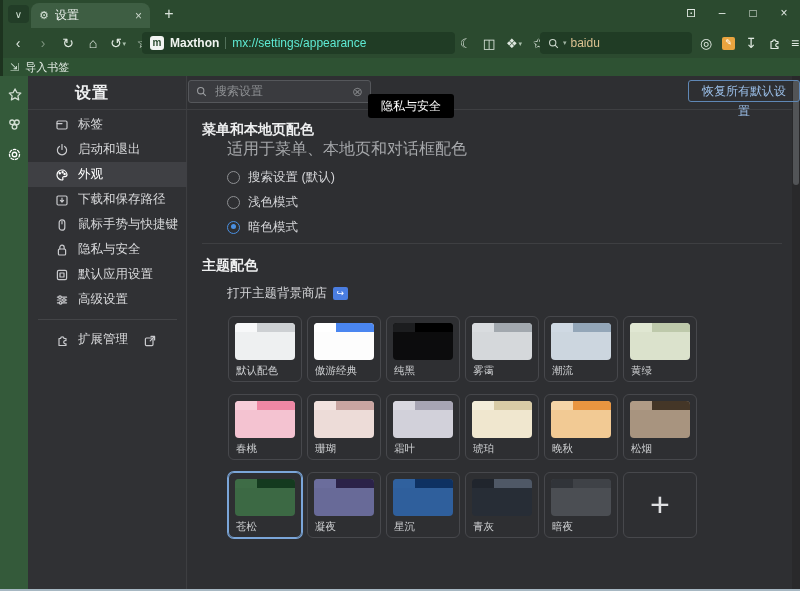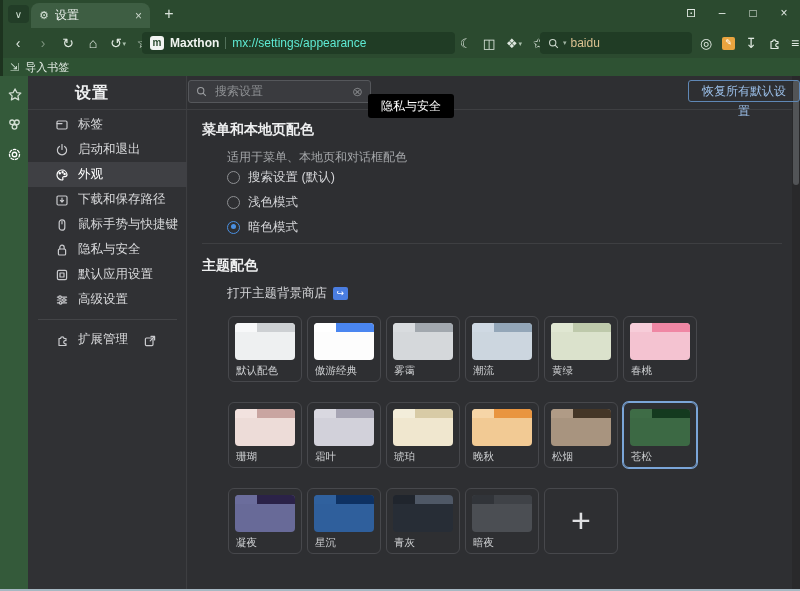--- a/index.html
+++ b/index.html
@@ -71,30 +71,30 @@
   
   .nav-list{position:absolute;left:28px;top:112px;width:159px;z-index:2;}
   .nav-item{height:25px;display:flex;align-items:center;gap:9px;padding-left:27px;font-size:12.5px;color:#d8d9db;}
   .nav-item svg{width:14px;height:14px;color:#c9cacd;flex:none;display:block;}
   .nav-item.selected{background:#3f4044;color:#ffffff;}
   .nav-item.selected svg{color:#fff;}
   .nav-divider{height:1px;background:#434447;margin:7px 10px;}
   .ext-link{width:12px;height:12px;margin-left:6px;color:#c9cacd;}
   
   .sec-title{position:absolute;left:14px;font-size:14px;font-weight:bold;color:#edeeef;}
-  .sec-desc{position:absolute;left:39px;top:73px;font-size:12px;color:#a5a7aa;}
+  .sec-desc{position:absolute;left:39px;top:63px;font-size:16px;color:#a5a7aa;}
   .radio-row{position:absolute;left:39px;display:flex;align-items:center;gap:8px;font-size:12.5px;color:#d4d5d8;height:16px;}
   .radio{width:13px;height:13px;border:1.5px solid #8e9093;border-radius:50%;box-sizing:border-box;position:relative;flex:none;}
   .radio.on{border-color:#4a90e2;}
   .radio.on::after{content:"";position:absolute;left:2.5px;top:2.5px;width:5px;height:5px;border-radius:50%;background:#4a90e2;}
   .c-divider{position:absolute;left:14px;top:167px;width:580px;height:1px;background:#3e3f42;}
   .store-row{position:absolute;left:39px;top:209px;display:flex;align-items:center;gap:6px;font-size:12.5px;color:#d4d5d8;}
   .store-badge{width:15px;height:13px;background:#4a7de0;border-radius:2px;display:flex;align-items:center;
     justify-content:center;color:#fff;font-size:9px;line-height:1;}
-  .theme-grid{position:absolute;left:40px;top:240px;display:grid;grid-template-columns:repeat(6,74px);gap:20px 5px;}
+  .theme-grid{position:absolute;left:40px;top:240px;display:grid;grid-template-columns:repeat(6,74px);gap:12px 5px;}
   .theme-card{width:74px;height:66px;border:1px solid #47484c;border-radius:6px;box-sizing:border-box;position:relative;}
   .theme-card.selected{border-color:#7ba6d9;box-shadow:0 0 0 1px #7ba6d9;}
   .swatch{position:absolute;left:6px;right:6px;top:6px;height:37px;border-radius:4px;overflow:hidden;}
   .sw-tab{position:absolute;left:0;top:0;width:22px;height:9px;}
   .sw-bar{position:absolute;left:22px;right:0;top:0;height:9px;}
   .theme-name{position:absolute;left:7px;top:47px;font-size:10.5px;color:#cdcfd1;white-space:nowrap;}
   .add-card{display:flex;align-items:center;justify-content:center;}
   .add-plus{font-size:34px;font-weight:100;color:#dfe0e2;line-height:1;margin-top:-2px;}
   
   .scrollbar{position:absolute;right:0;top:76px;width:8px;bottom:0;background:#29292b;}
@@ -225,20 +225,27 @@
           <span class="theme-name">默认配色</span>
         </div>
         <div class="theme-card">
           <div class="swatch" style="background: rgb(253, 253, 253);">
             <div class="sw-tab" style="background: rgb(255, 255, 255);"></div>
             <div class="sw-bar" style="background: rgb(74, 134, 240);"></div>
           </div>
           <span class="theme-name">傲游经典</span>
         </div>
         <div class="theme-card">
+          <div class="swatch" style="background: rgb(12, 12, 13);">
+            <div class="sw-tab" style="background: rgb(28, 29, 31);"></div>
+            <div class="sw-bar" style="background: rgb(0, 0, 0);"></div>
+          </div>
+          <span class="theme-name">纯黑</span>
+        </div>
+        <div class="theme-card">
           <div class="swatch" style="background: rgb(213, 216, 219);">
             <div class="sw-tab" style="background: rgb(217, 220, 223);"></div>
             <div class="sw-bar" style="background: rgb(162, 168, 174);"></div>
           </div>
           <span class="theme-name">雾霭</span>
         </div>
         <div class="theme-card">
           <div class="swatch" style="background: rgb(204, 214, 223);">
             <div class="sw-tab" style="background: rgb(207, 217, 227);"></div>
             <div class="sw-bar" style="background: rgb(147, 166, 184);"></div>

